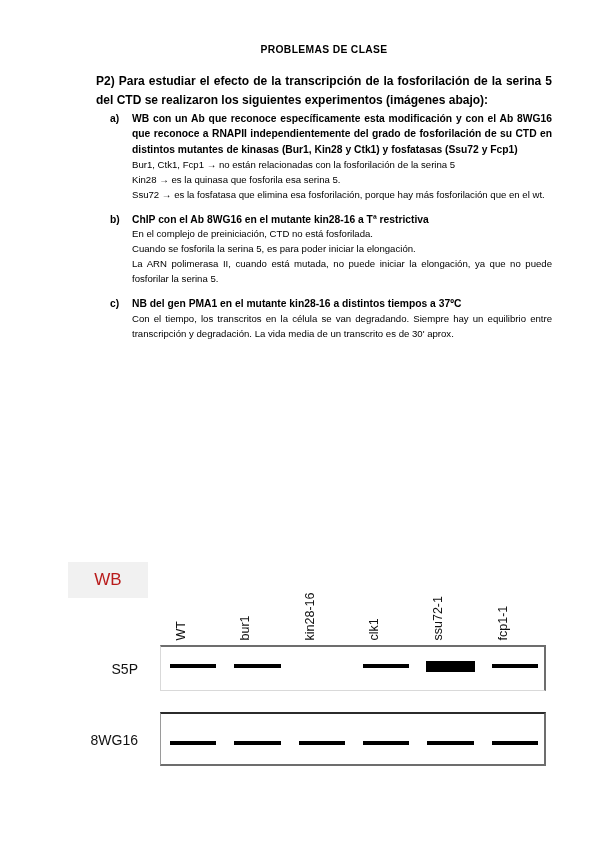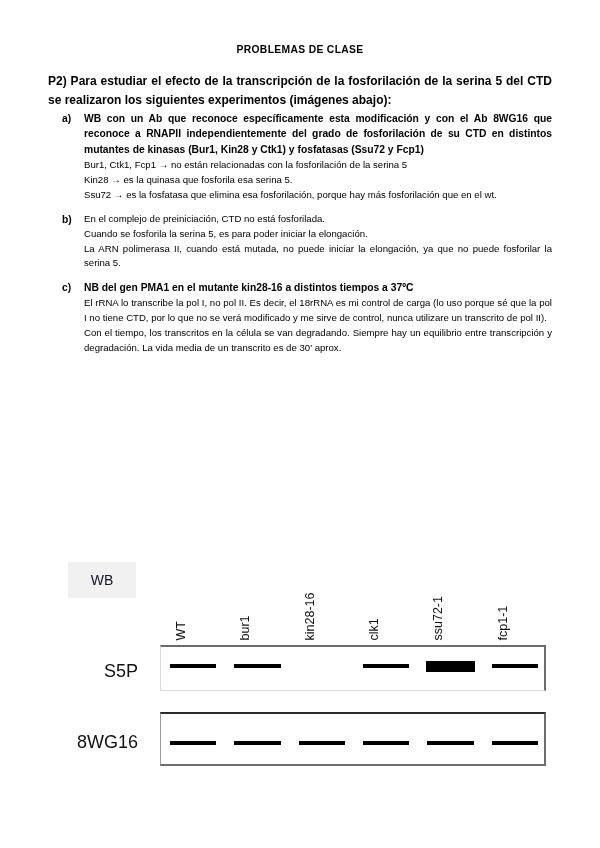--- a/index.html
+++ b/index.html
@@ -15,20 +15,21 @@
     position: relative;
     font-family: "Liberation Sans", sans-serif;
     color: #000000;
     overflow: hidden;
   }
 
   .page {
     position: absolute;
     inset: 0;
     padding: 44px 48px 0 48px;
+    margin-left: 48px;
   }
 
   
   .doc-title {
     text-align: center;
     font-size: 10.3px;
     font-weight: bold;
     letter-spacing: 0.35px;
     margin: 0 0 16px 0;
     line-height: 1.2;
@@ -72,28 +73,28 @@
     font-weight: normal;
     line-height: 1.56;
     text-align: justify;
     margin: 0;
   }
 
   .wb-tag {
     position: absolute;
     left: 68px;
     top: 562px;
-    width: 68px;
+    width: 80px;
     height: 36px;
     background: #f1f1f1;
     display: flex;
     align-items: center;
     justify-content: center;
-    font-size: 14px;
-    color: #0f172a;
+    font-size: 17px;
+    color: #b91c1c;
   }
 
   .lane-labels {
     position: absolute;
     left: 160px;
     top: 568px;
     width: 386px;
     height: 72px;
   }
   .lane-label {
@@ -102,21 +103,21 @@
     transform-origin: left bottom;
     transform: rotate(-90deg);
     white-space: nowrap;
     font-size: 12.5px;
     color: #111;
     line-height: 1;
   }
 
   .row-label {
     position: absolute;
-    font-size: 18px;
+    font-size: 14px;
     color: #111;
     text-align: right;
     width: 100px;
     right: 0;
   }
   .row-label-wrap-1 { left: 38px; top: 661px; }
   .row-label-wrap-2 { left: 38px; top: 732px; }
 
   .blot-box {
     position: absolute;
@@ -158,32 +159,32 @@
       <p class="sec-head">WB con un Ab que reconoce específicamente esta modificación y con el Ab 8WG16 que reconoce a RNAPII independientemente del grado de fosforilación de su CTD en distintos mutantes de kinasas (Bur1, Kin28 y Ctk1) y fosfatasas (Ssu72 y Fcp1)</p>
       <div class="sec-body">
         <p>Bur1, Ctk1, Fcp1 → no están relacionadas con la fosforilación de la serina 5</p>
         <p>Kin28 → es la quinasa que fosforila esa serina 5.</p>
         <p>Ssu72 → es la fosfatasa que elimina esa fosforilación, porque hay más fosforilación que en el wt.</p>
       </div>
     </li>
 
     <li>
       <span class="marker">b)</span>
+      <p class="sec-head">ChIP con el Ab 8WG16 en el mutante kin28-16 a Tª restrictiva</p>
       <div class="sec-body">
         <p>En el complejo de preiniciación, CTD no está fosforilada.</p>
         <p>Cuando se fosforila la serina 5, es para poder iniciar la elongación.</p>
         <p>La ARN polimerasa II, cuando está mutada, no puede iniciar la elongación, ya que no puede fosforilar la serina 5.</p>
       </div>
     </li>
 
     <li>
       <span class="marker">c)</span>
       <p class="sec-head">NB del gen PMA1 en el mutante kin28-16 a distintos tiempos a 37ºC</p>
       <div class="sec-body">
-        <p>El rRNA lo transcribe la pol I, no pol II. Es decir, el 18rRNA es mi control de carga (lo uso porque sé que la pol I no tiene CTD, por lo que no se verá modificado y me sirve de control, nunca utilizare un transcrito de pol II).</p>
         <p>Con el tiempo, los transcritos en la célula se van degradando. Siempre hay un equilibrio entre transcripción y degradación. La vida media de un transcrito es de 30' aprox.</p>
       </div>
     </li>
 
   </ol>
 </div>
 
 <div class="wb-tag">
   <span>WB</span>
 </div>

